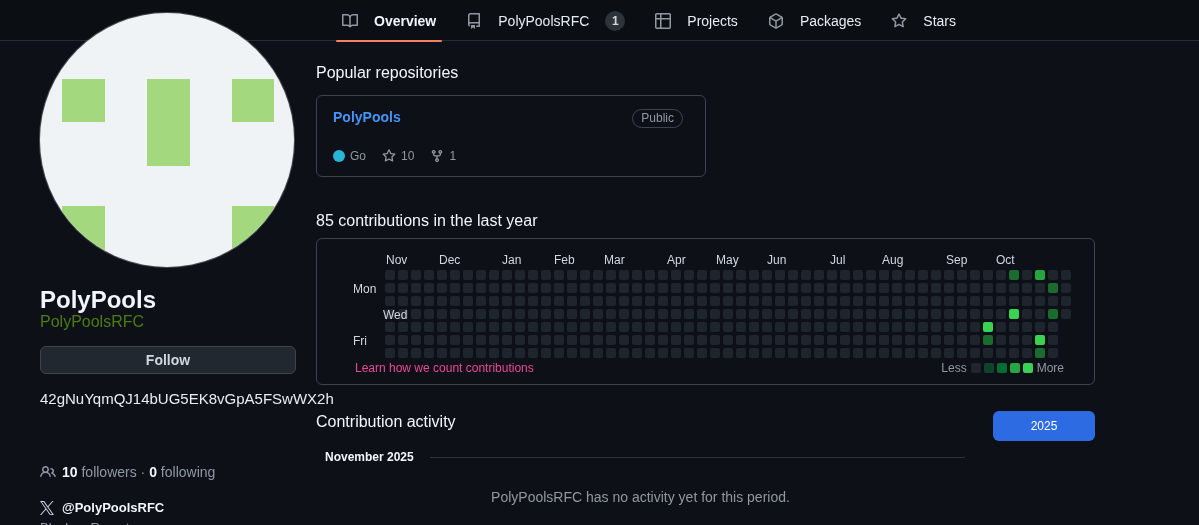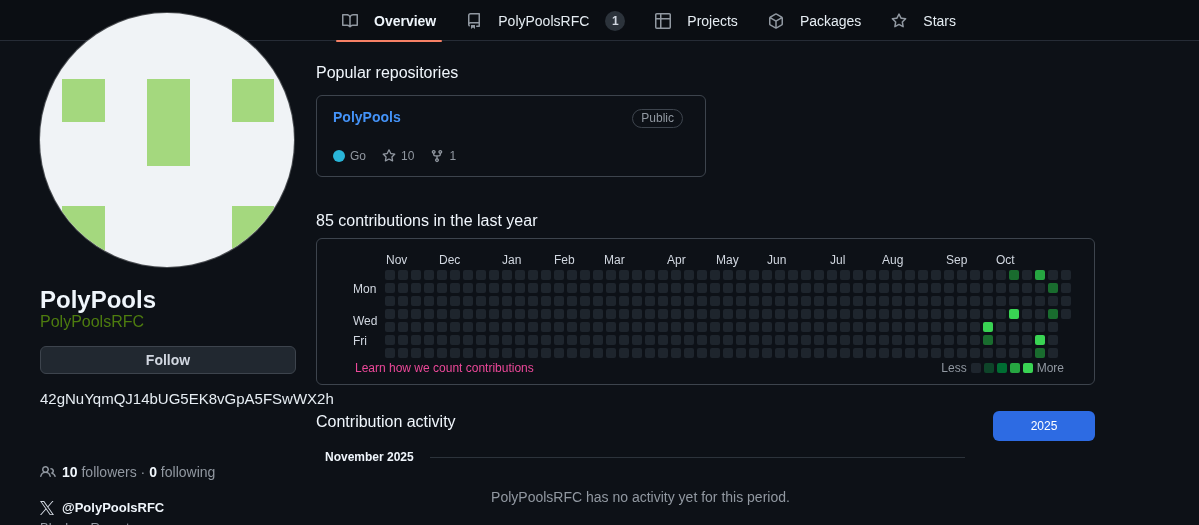--- a/index.html
+++ b/index.html
@@ -638,21 +638,21 @@
       <span class="month-label" style="left: 237px;">Feb</span>
       <span class="month-label" style="left: 287px;">Mar</span>
       <span class="month-label" style="left: 350px;">Apr</span>
       <span class="month-label" style="left: 399px;">May</span>
       <span class="month-label" style="left: 450px;">Jun</span>
       <span class="month-label" style="left: 513px;">Jul</span>
       <span class="month-label" style="left: 565px;">Aug</span>
       <span class="month-label" style="left: 629px;">Sep</span>
       <span class="month-label" style="left: 679px;">Oct</span>
       <span class="day-label" style="top: 43px;">Mon</span>
-      <span class="day-label" style="top: 75px;">Wed</span>
+      <span class="day-label" style="top: 69px; margin-left: 30px;">Wed</span>
       <span class="day-label" style="top: 95px;">Fri</span>
     </div>
 
   <h2 class="section-h activity-h">Contribution activity</h2>
   <button class="year-btn">2025</button>
 
   <div class="month-row">
     <span class="mh">November 2025</span>
     <span class="rule"></span>
   </div>

